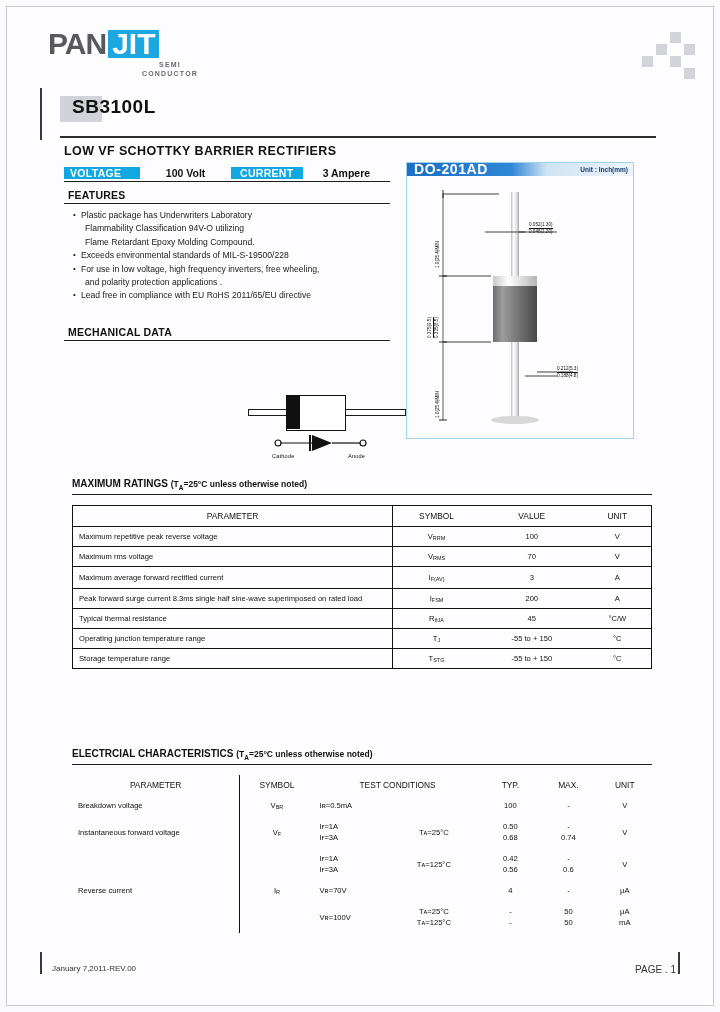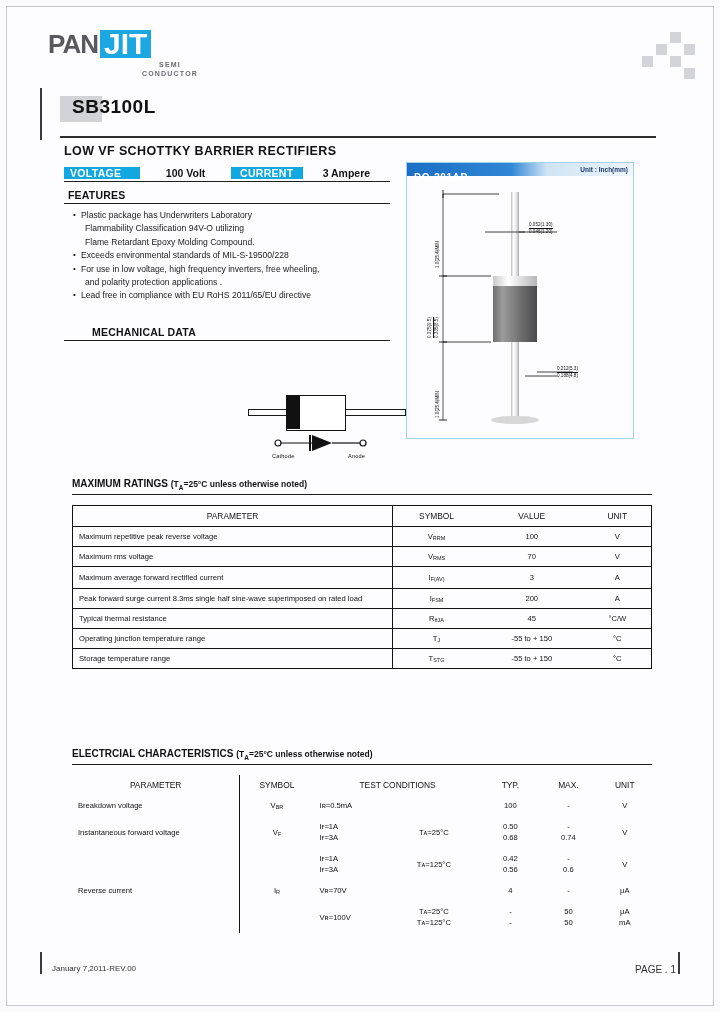--- a/index.html
+++ b/index.html
@@ -17,21 +17,21 @@
   }
   .page-border{
     position:absolute;left:6px;top:6px;width:706px;height:998px;
     border:1px solid #c9c9d4;background:#fdfdff;
   }
 
   
   .logo{position:absolute;left:48px;top:30px;width:190px;height:52px;}
   .logo-row{display:flex;align-items:center;height:28px;}
   .logo-pan{
-    font-size:26px;font-weight:bold;letter-spacing:-1px;color:#58585e;
+    font-size:30px;font-weight:bold;letter-spacing:-1px;color:#58585e;
     font-family:"Liberation Sans",sans-serif;line-height:28px;
   }
   .logo-jit{
     background:#1ca7e0;color:#fff;font-size:30px;font-weight:bold;
     letter-spacing:0px;padding:0 4px;line-height:28px;margin-left:2px;
   }
   .logo-sub{
     position:absolute;left:62px;top:30px;width:120px;
     font-size:7px;color:#6a6a72;letter-spacing:1.2px;line-height:9px;
     text-align:center;font-weight:bold;
@@ -85,21 +85,21 @@
   
   .pkg{
     position:absolute;left:406px;top:162px;width:226px;height:275px;
     border:1px solid #9fd3ea;background:#fdfdff;
   }
   .pkg-head{
     position:absolute;left:0;top:0;width:226px;height:13px;
     background:linear-gradient(to right,#1b6fc4 0%,#2f86d6 46%,#cfe4f4 62%,#eef4fb 100%);
   }
   .pkg-head .name{
-    position:absolute;left:7px;top:8px;font-size:10px;font-weight:bold;color:#fff;
+    position:absolute;left:7px;top:0px;font-size:14px;font-weight:bold;color:#fff;
     letter-spacing:.6px;line-height:13px;
   }
   .pkg-head .unit{
     position:absolute;right:5px;top:0px;font-size:6.5px;font-weight:bold;color:#1b3a6b;
     line-height:13px;
   }
   .pkg-art{position:absolute;left:0;top:13px;width:226px;height:262px;}
 
   .dimtext{position:absolute;font-size:4.6px;color:#111;line-height:5.6px;white-space:nowrap;}
   .dimtext.rot{transform:rotate(-90deg);transform-origin:left top;}
@@ -192,21 +192,21 @@
   <div class="bullets" id="features-list" style="left:72px;top:209px;width:320px;">
       <div class="b">Plastic package has Underwriters Laboratory</div>
       <div class="c">Flammability Classification 94V-O utilizing</div>
       <div class="c">Flame Retardant Epoxy Molding Compound.</div>
       <div class="b">Exceeds environmental standards of MIL-S-19500/228</div>
       <div class="b">For use in low voltage, high frequency inverters, free wheeling,</div>
       <div class="c">and polarity protection applications .</div>
       <div class="b">Lead free in compliance with EU RoHS 2011/65/EU directive</div>
     </div>
 
-  <div class="sec-head" style="left:68px;top:326px;margin-left:24px;">MECHANICAL DATA</div>
+  <div class="sec-head" style="left:68px;top:326px;">MECHANICAL DATA</div>
   <div class="sec-rule" style="left:64px;top:340px;width:326px;"></div>
 
   <div class="pkg">
     <div class="pkg-head">
       <span class="name">DO-201AD</span>
       <span class="unit">Unit : Inch(mm)</span>
     </div>
     <div class="pkg-art">
       <svg width="226" height="262" viewBox="0 0 226 262">
         <defs>

